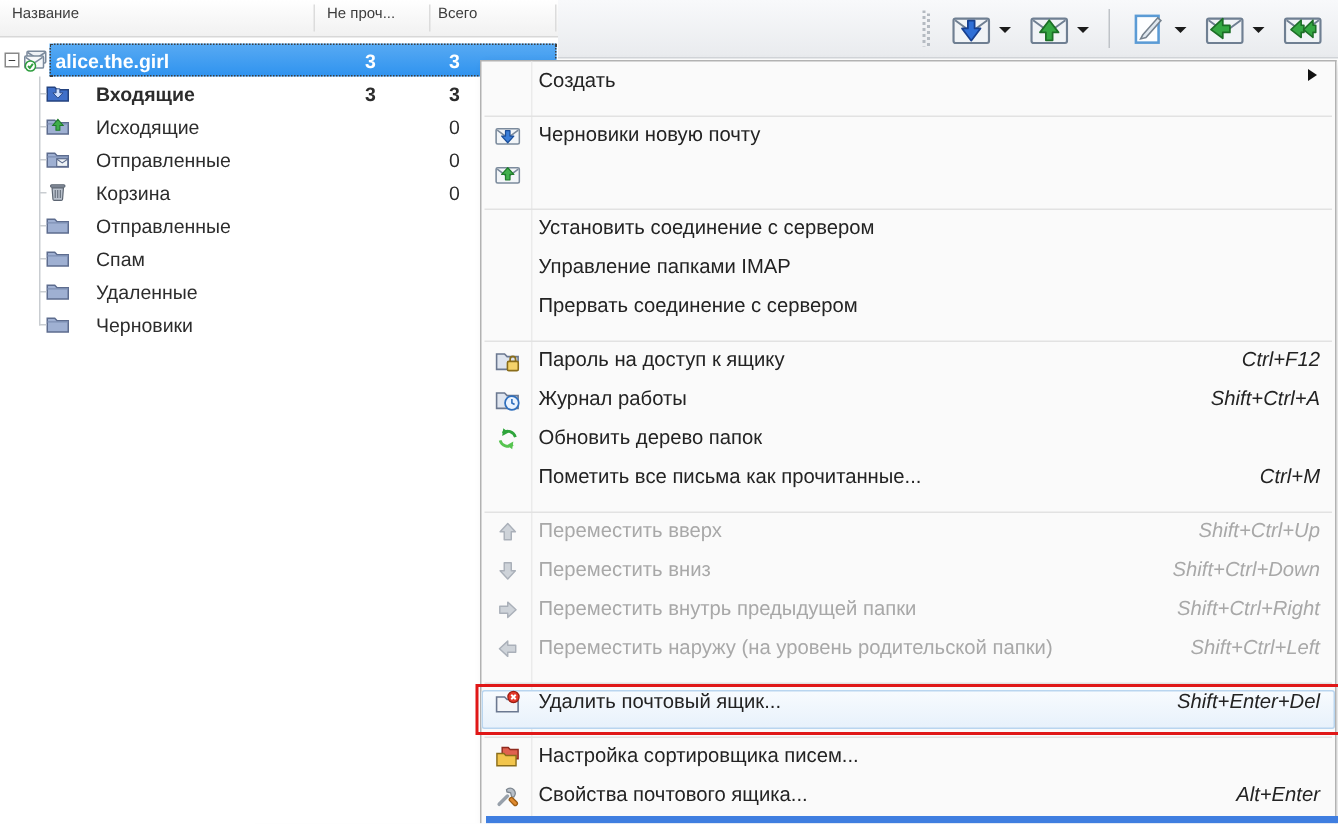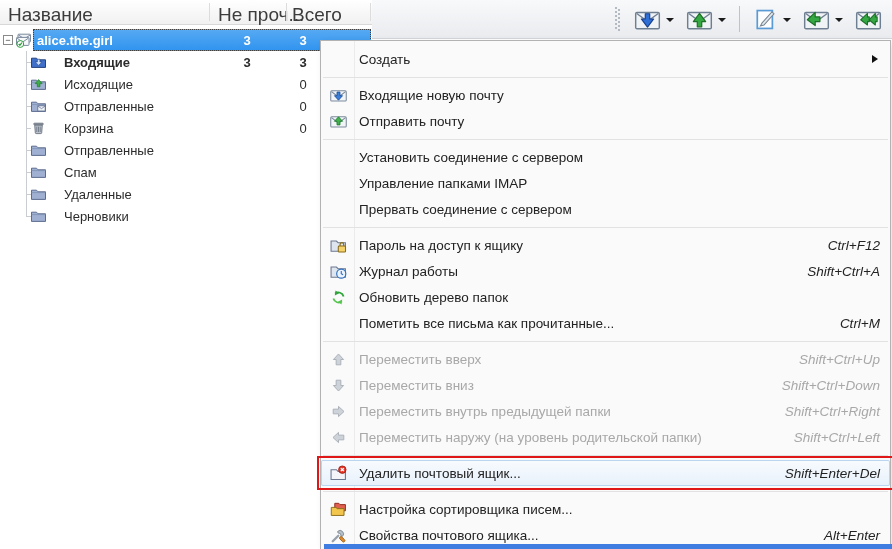--- a/index.html
+++ b/index.html
@@ -3,21 +3,21 @@
 <meta charset="utf-8">
 <style>
   html,body{margin:0;padding:0;background:#fff;}
   .stage{position:relative;width:892px;height:549px;overflow:hidden;background:#fff;
          font-family:"Liberation Sans","DejaVu Sans",sans-serif;
          -webkit-font-smoothing:antialiased;}
   
   .folder-panel{position:absolute;left:0;top:0;width:372px;height:549px;background:#fff;}
   .tree-header{position:absolute;left:0;top:0;width:372px;height:24px;
                background:linear-gradient(#ffffff,#f1f1f1);border-bottom:1px solid #d8d8d8;
-               font-size:19px;color:#3c3c3c;}
+               font-size:10px;color:#3c3c3c;}
   .th-name{position:absolute;left:8px;top:4px;}
   .th-unread{position:absolute;left:218px;top:4px;}
   .th-total{position:absolute;left:292px;top:4px;}
   .th-sep{position:absolute;top:3px;height:18px;width:1px;background:#dcdcdc;}
   .th-sep1{left:209px}.th-sep2{left:286px}.th-sep3{left:370px}
   .tree-rows{position:absolute;left:0;top:25px;width:372px;padding-top:4px;}
   .vline{position:absolute;left:26px;top:26px;width:1px;height:166px;background:#c9cdd1;}
   .tree-row{position:relative;height:22px;font-size:13px;color:#2c2c2c;}
   .tree-row .sel-bg{display:none;position:absolute;left:33px;right:1px;top:0;bottom:0;
        background:linear-gradient(#58aaf3,var(--sel));outline:1px dotted #3f3f3f;outline-offset:-1px;}
@@ -49,21 +49,21 @@
   .tb-icon svg{width:27px;height:21px;display:block;}
   .tb-drop{width:0;height:0;border:4px solid transparent;border-top:4px solid #1b1b1b;
            margin:5px 7px 0 1px;}
   .tb-sep{width:1px;height:26px;background:#bfc3c8;margin:0 6px;}
   
   .context-menu{position:absolute;left:320px;top:40px;width:571px;height:509px;
        background:var(--menubg);border:1px solid #b2b2b2;border-bottom:none;box-sizing:border-box;
        box-shadow:3px 3px 7px rgba(0,0,0,0.12);}
   .gutter-line{position:absolute;left:33px;top:0;bottom:0;width:1px;background:#ebebeb;}
   .menu-list{position:absolute;left:0;top:5px;right:0;}
-  .menu-item{position:relative;height:26px;display:flex;align-items:center;
+  .menu-item{position:relative;height:26px;display:flex;align-items:flex-start;
              font-size:13.5px;color:#232323;}
   .mi-icon{flex:0 0 34px;width:34px;display:flex;align-items:center;justify-content:center;}
   .mi-icon svg{width:17px;height:17px;display:block;}
   .mi-label{flex:1 1 auto;padding-left:4px;white-space:nowrap;overflow:hidden;}
   .mi-shortcut{padding-right:10px;white-space:nowrap;font-style:italic;}
   .mi-sub{width:0;height:0;border:4.5px solid transparent;border-left:6px solid #111;
           margin-right:8px;display:none;}
   .menu-item.has-sub .mi-sub{display:block;}
   .menu-item.disabled{color:#a8a8a8;}
   .menu-item.highlighted{background:linear-gradient(#f8fbfe,#e7f1fb);
@@ -284,33 +284,32 @@
   </div>
         <div class="menu-sep"></div>
         <div class="menu-item">
     <span class="mi-icon">
             <svg viewBox="0 0 16 16" xmlns="http://www.w3.org/2000/svg">
               <rect x="0.7" y="3.6" width="14.6" height="9.6" rx="1" fill="#f2f5f8" stroke="#7b8a9c"></rect>
               <path d="M1.4 4.4 L8 9.4 L14.6 4.4" fill="none" stroke="#7b8a9c"></path>
               <path d="M6.6 4.8 h2.8 v3.4 h2.4 L8 12.4 4.2 8.2 h2.4 z" fill="#3c7fd9" stroke="#1b4f9b" stroke-width="0.8" stroke-linejoin="round"></path>
             </svg>
           </span>
-    <span class="mi-label">Входящие новую почту</span>
+    <span class="mi-label">Черновики новую почту</span>
     <span class="mi-shortcut"></span>
 
   </div>
         <div class="menu-item">
     <span class="mi-icon">
             <svg viewBox="0 0 16 16" xmlns="http://www.w3.org/2000/svg">
               <rect x="0.7" y="3.6" width="14.6" height="9.6" rx="1" fill="#f2f5f8" stroke="#7b8a9c"></rect>
               <path d="M1.4 4.4 L8 9.4 L14.6 4.4" fill="none" stroke="#7b8a9c"></path>
               <path d="M6.6 11.2 h2.8 V7.8 h2.4 L8 3.6 4.2 7.8 h2.4 z" fill="#43b14f" stroke="#1e7d2b" stroke-width="0.8" stroke-linejoin="round"></path>
             </svg>
           </span>
-    <span class="mi-label">Отправить почту</span>
     <span class="mi-shortcut"></span>
 
   </div>
         <div class="menu-sep"></div>
         <div class="menu-item">
     <span class="mi-icon"></span>
     <span class="mi-label">Установить соединение с сервером</span>
     <span class="mi-shortcut"></span>
 
   </div>

